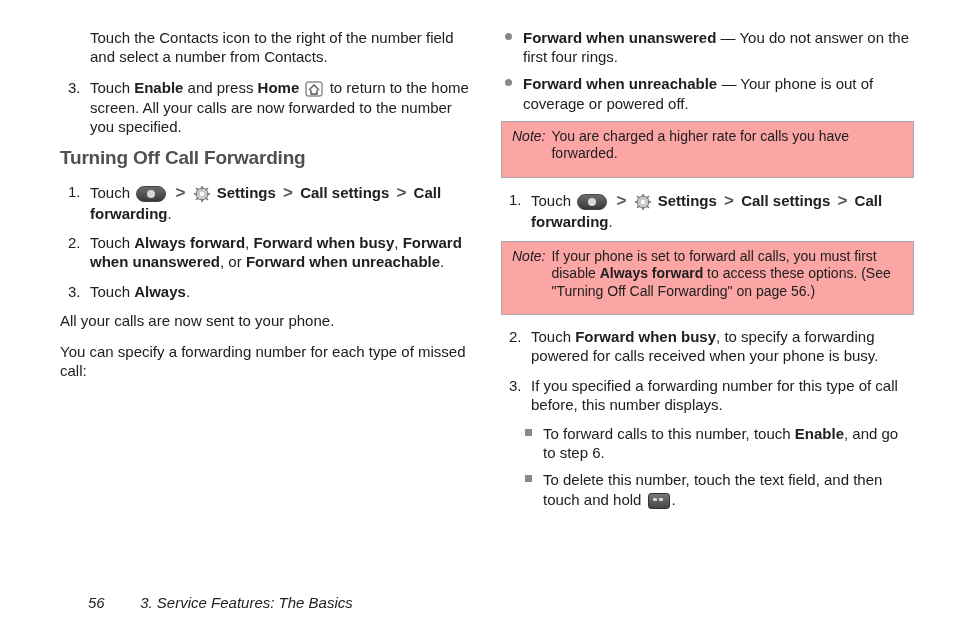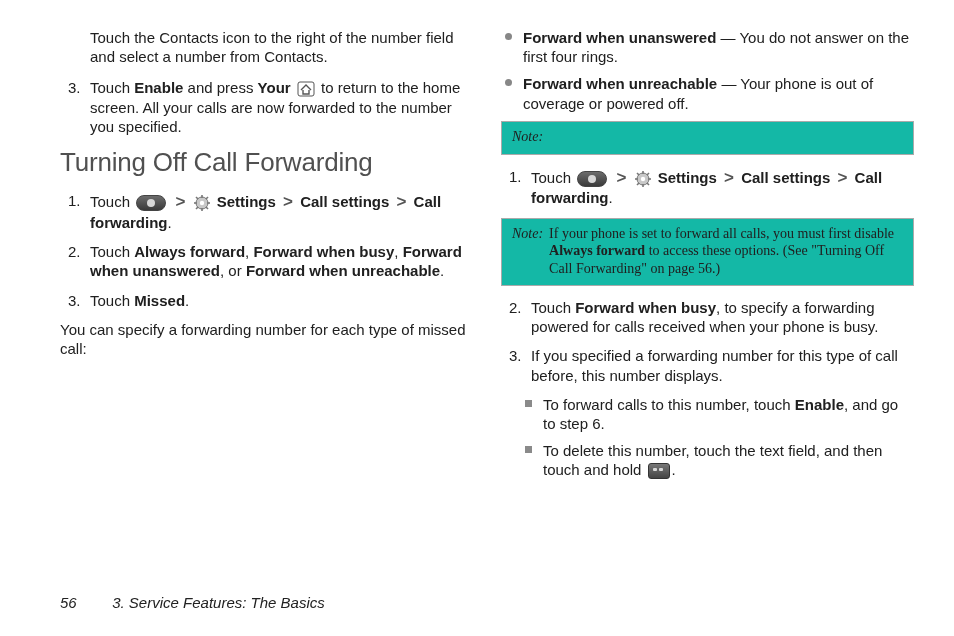--- a/index.html
+++ b/index.html
@@ -10,26 +10,26 @@
   .col { width: 414px; }
   .bold { font-weight: bold; text-align: center; }
   .para { margin: 0 0 12px 0; }
   .indent-first { padding-left: 30px; }
   .ol-item { position: relative; padding-left: 30px; margin: 0 0 10px 0; }
   .ol-num { position: absolute; left: 8px; top: 0; }
   .ul-item { position: relative; padding-left: 22px; margin: 0 0 8px 0; }
   .ul-dot { position: absolute; left: 4px; top: 5px; width: 7px; height: 7px; border-radius: 50%; background: #878787; }
   .sub-item { position: relative; padding-left: 42px; margin: 0 0 8px 0; }
   .sub-mark { position: absolute; left: 24px; top: 5px; width: 7px; height: 7px; background: #8a8a8a; }
-  .h2 { font-size: 26px; font-weight: 400; color: #505050; margin: 10px 0 12px 0; letter-spacing: -0.2px; }
-  .notebox { border: 1px solid #aaa; background: #14b8a6; padding: 6px 8px 8px 10px; margin: 6px 0 12px 0; font-size: 14px; display: flex; gap: 6px; font-family: Liberation Serif, serif; }
+  .h2 { font-size: 19px; font-weight: 700; color: #505050; margin: 10px 0 12px 0; letter-spacing: -0.2px; }
+  .notebox { border: 1px solid #aaa; background: #fca5a5; padding: 6px 8px 14px 10px; margin: 6px 0 12px 0; font-size: 14px; display: flex; gap: 6px; }
   .notebox .nl { font-style: italic; }
   .notebox .nt { flex: 1; line-height: 1.25; }
   .footer { position: absolute; left: 60px; bottom: 24px; font-style: italic; color: #222; font-size: 15px; }
-  .footer .pn { display: inline-block; width: 48px; }
+  .footer .pn { display: inline-block; width: 48px; margin-left: 28px; }
   .ic { display: inline-block; vertical-align: middle; margin: 0 2px; }
   .ic-apps { width: 30px; height: 16px; border-radius: 9px; background: linear-gradient(#6c6c6c,#3a3a3a); position: relative; border: 1px solid #444; }
   .ic-apps::after { content: ""; position: absolute; left: 50%; top: 50%; width: 8px; height: 8px; margin: -4px 0 0 -4px; border-radius: 50%; background: #d7d7d7; }
   .ic-gear { width: 16px; height: 16px; position: relative; display: inline-block; }
   .ic-gear svg { display: block; }
   .ic-home { width: 18px; height: 16px; display: inline-block; }
   .ic-key { width: 22px; height: 16px; border-radius: 3px; background: linear-gradient(#777,#444); border: 1px solid #333; position: relative; display: inline-block; }
   .ic-key::before, .ic-key::after { content: ""; position: absolute; background: #d8d8d8; border-radius: 1px; }
   .ic-key::before { left: 4px; top: 4px; width: 4px; height: 3px; }
   .ic-key::after { left: 10px; top: 4px; width: 4px; height: 3px; }
@@ -40,21 +40,21 @@
 
 <div class="page">
   <div class="cols">
 
     <div class="col">
 
       <p class="para indent-first">Touch the Contacts icon to the right of the number field and select a number from Contacts.</p>
 
       <div class="ol-item">
         <span class="ol-num">3.</span>
-        <span>Touch </span><span class="bold">Enable</span><span> and press </span><span class="bold">Your</span>
+        <span>Touch </span><span class="bold">Enable</span><span> and press </span><span class="bold">Home</span>
         <span class="ic ic-home"><svg width="18" height="16" viewBox="0 0 18 16">
               <rect x="1" y="1" width="16" height="14" rx="2" fill="#fff" stroke="#555"></rect>
               <path d="M4 9 L9 4 L14 9 M6 9 V13 H12 V9" fill="none" stroke="#555" stroke-width="1.4"></path>
             </svg></span>
         <span> to return to the home screen. All your calls are now forwarded to the number you specified.</span>
       </div>
 
       <div class="h2">Turning Off Call Forwarding</div>
 
       <div class="ol-item">
@@ -83,43 +83,45 @@
         <span class="bold">Call forwarding</span><span>.</span>
       </div>
 
       <div class="ol-item">
         <span class="ol-num">2.</span>
         <span>Touch </span><span class="bold">Always forward</span><span>, </span><span class="bold">Forward when busy</span><span>, </span><span class="bold">Forward when unanswered</span><span>, or </span><span class="bold">Forward when unreachable</span><span>.</span>
       </div>
 
       <div class="ol-item">
         <span class="ol-num">3.</span>
-        <span>Touch </span><span class="bold">Missed</span><span>.</span>
+        <span>Touch </span><span class="bold">Always</span><span>.</span>
       </div>
 
+      <p class="para">All your calls are now sent to your phone.</p>
 
 
       <p class="para">You can specify a forwarding number for each type of missed call:</p>
 
     </div>
 
     <div class="col">
 
       <div class="ul-item">
         <span class="ul-dot"></span>
         <span class="bold">Forward when unanswered</span><span> — You do not answer on the first four rings.</span>
       </div>
 
       <div class="ul-item">
         <span class="ul-dot"></span>
         <span class="bold">Forward when unreachable</span><span> — Your phone is out of coverage or powered off.</span>
       </div>
 
       <div class="notebox">
         <div class="nl">Note:</div>
+        <div class="nt">You are charged a higher rate for calls you have forwarded.</div>
       </div>
 
 
       <div class="ol-item">
         <span class="ol-num">1.</span>
         <span>Touch </span>
         <span class="ic ic-apps"></span>
         <span class="gt">&gt;</span>
         <span class="ic ic-gear"><svg width="16" height="16" viewBox="0 0 16 16">
               <circle cx="8" cy="8" r="6" fill="#c8c8c8" stroke="#777"></circle>

